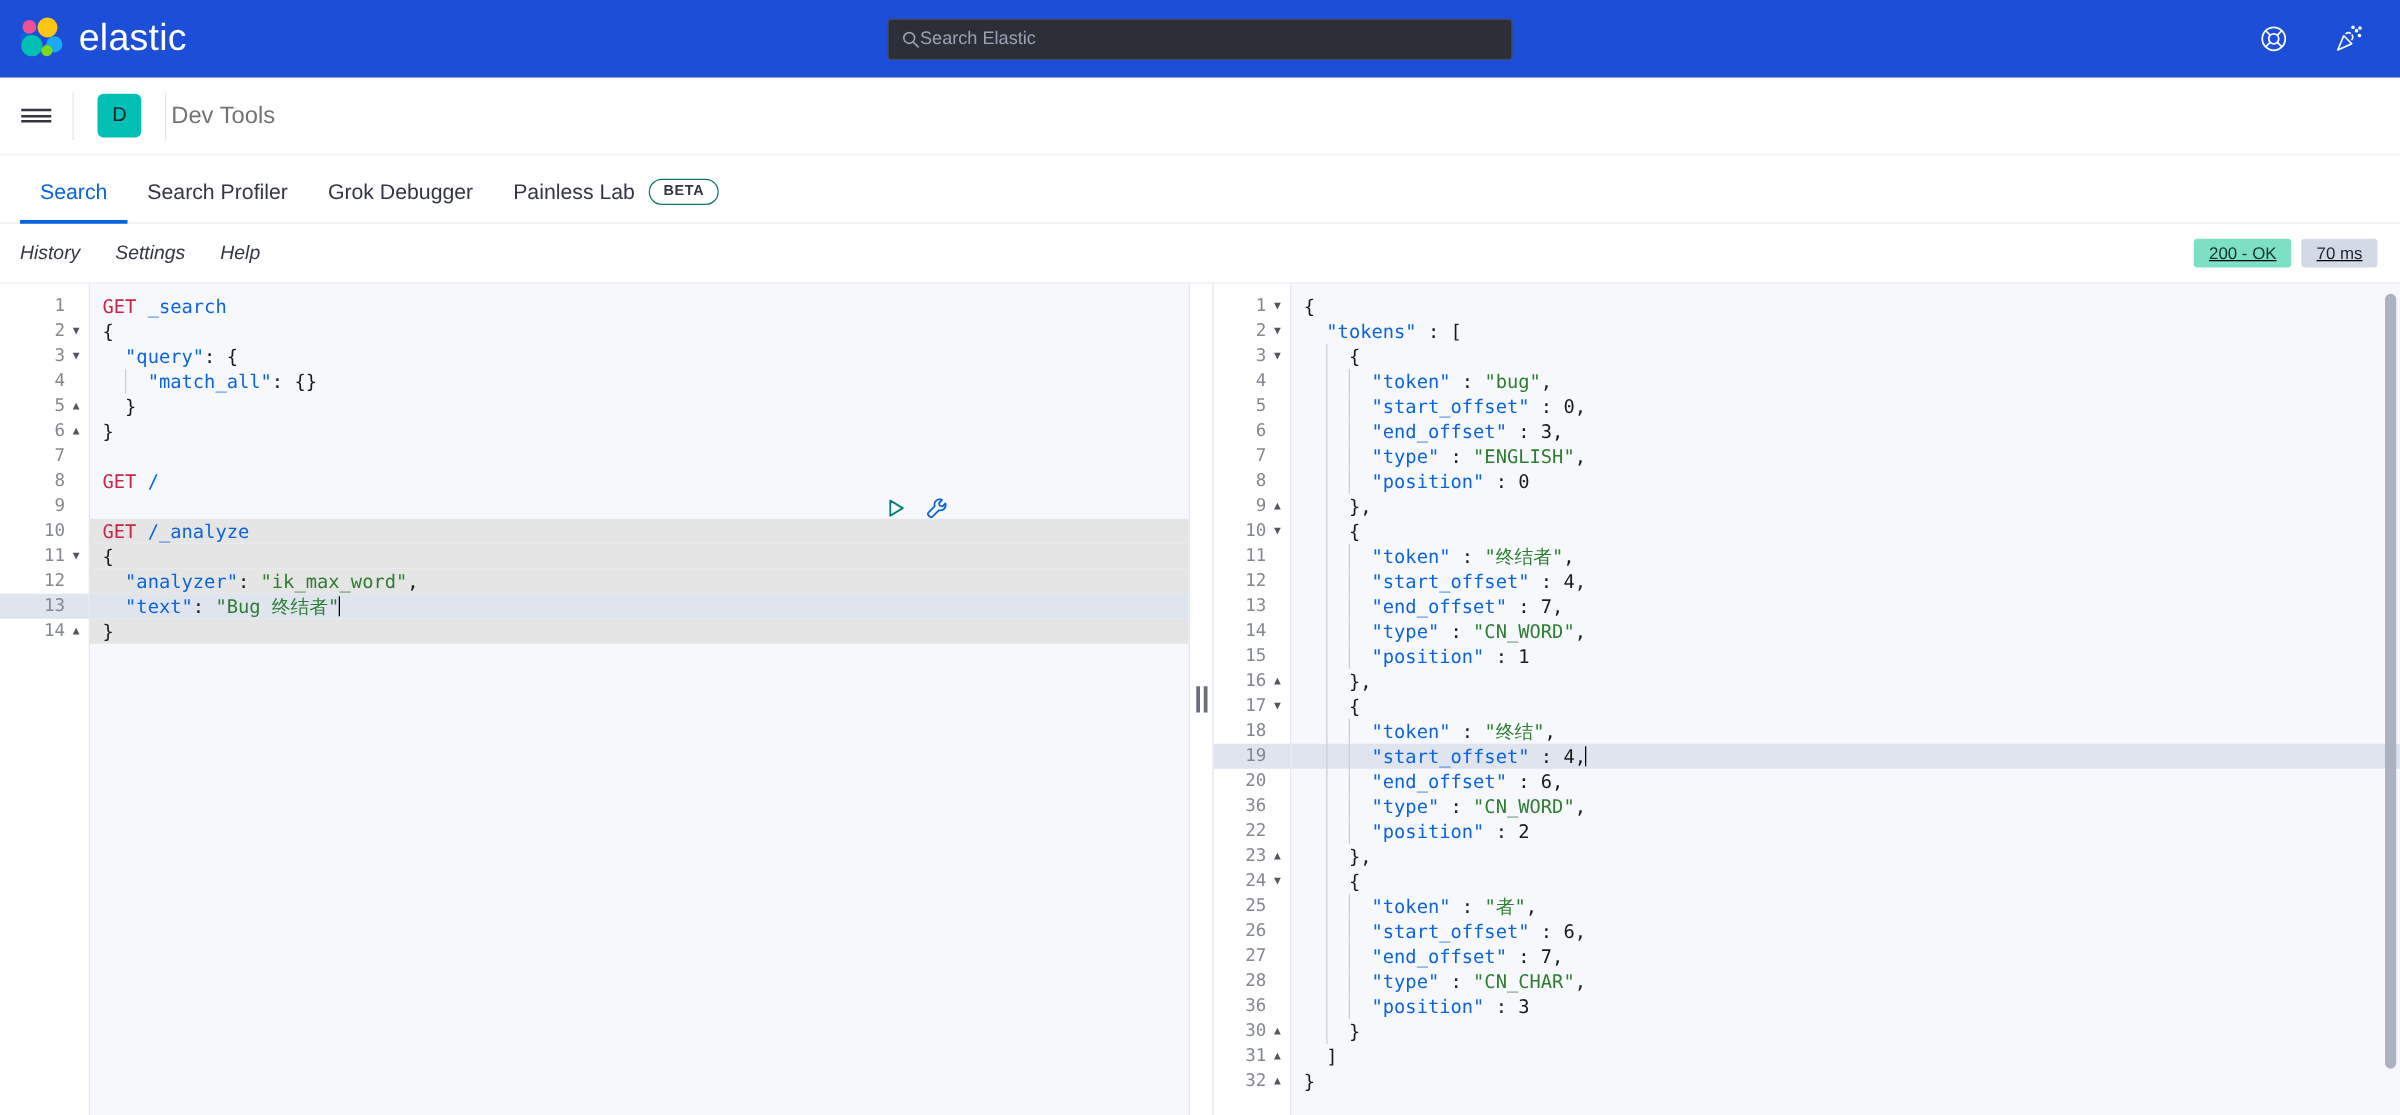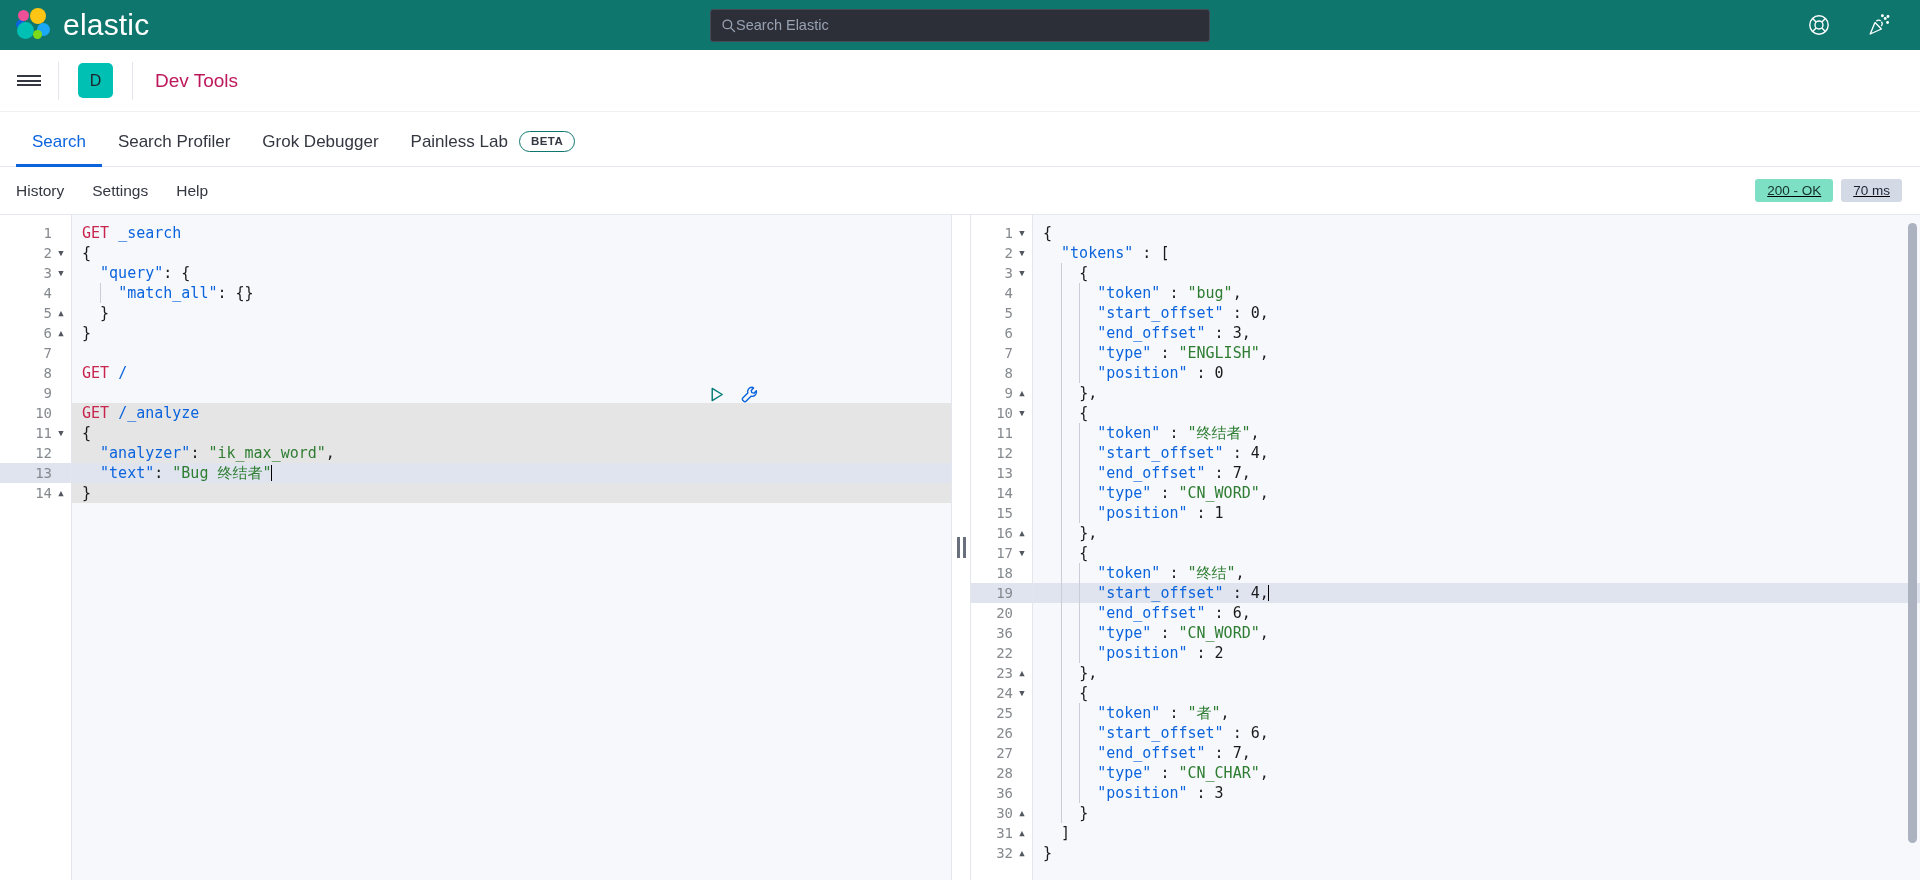--- a/index.html
+++ b/index.html
@@ -5,22 +5,22 @@
   * { box-sizing: border-box; margin: 0; padding: 0; }
   html, body {
     width: 1920px; height: 892px;
     font-family: "Liberation Sans", sans-serif;
     background: #ffffff;
     overflow: hidden;
   }
 
   
   .topnav {
-    height: 50px;
-    background: #0f766e;
+    height: 62px;
+    background: #1d4ed8;
     display: flex;
     align-items: center;
     position: relative;
   }
   .brand {
     display: flex;
     align-items: center;
     gap: 13px;
     padding-left: 16px;
   }
@@ -97,22 +97,22 @@
     width: 35px; height: 35px;
     background: #00bfb3;
     color: #1e232b;
     border-radius: 5px;
     display: flex; align-items: center; justify-content: center;
     font-size: 16px;
     margin: 0 19px;
   }
   .app-title {
     font-size: 19px;
-    color: #be185d;
-    margin-left: 22px;
+    color: #737373;
+    margin-left: 4px;
   }
 
   
   .tabsrow {
     height: 55px;
     display: flex;
     align-items: flex-end;
     padding-left: 16px;
     border-bottom: 1px solid #e6e8ef;
     background: #ffffff;
@@ -148,21 +148,21 @@
 
   
   .console-toolbar {
     height: 48px;
     display: flex;
     align-items: center;
     padding: 0 18px 0 16px;
     border-bottom: 1px solid #e6e8ef;
     background: #ffffff;
   }
-  .console-menu { display: flex; gap: 28px; }
+  .console-menu { display: flex; gap: 28px; font-style: italic; }
   .console-menu .cm {
     font-size: 15.5px;
     color: #343741;
     cursor: pointer;
   }
   .status-group { margin-left: auto; display: flex; align-items: flex-start; gap: 8px; text-decoration: underline; }
   .badge-ok {
     background: #7ddfc3;
     color: #14322b;
     font-size: 13.5px;

